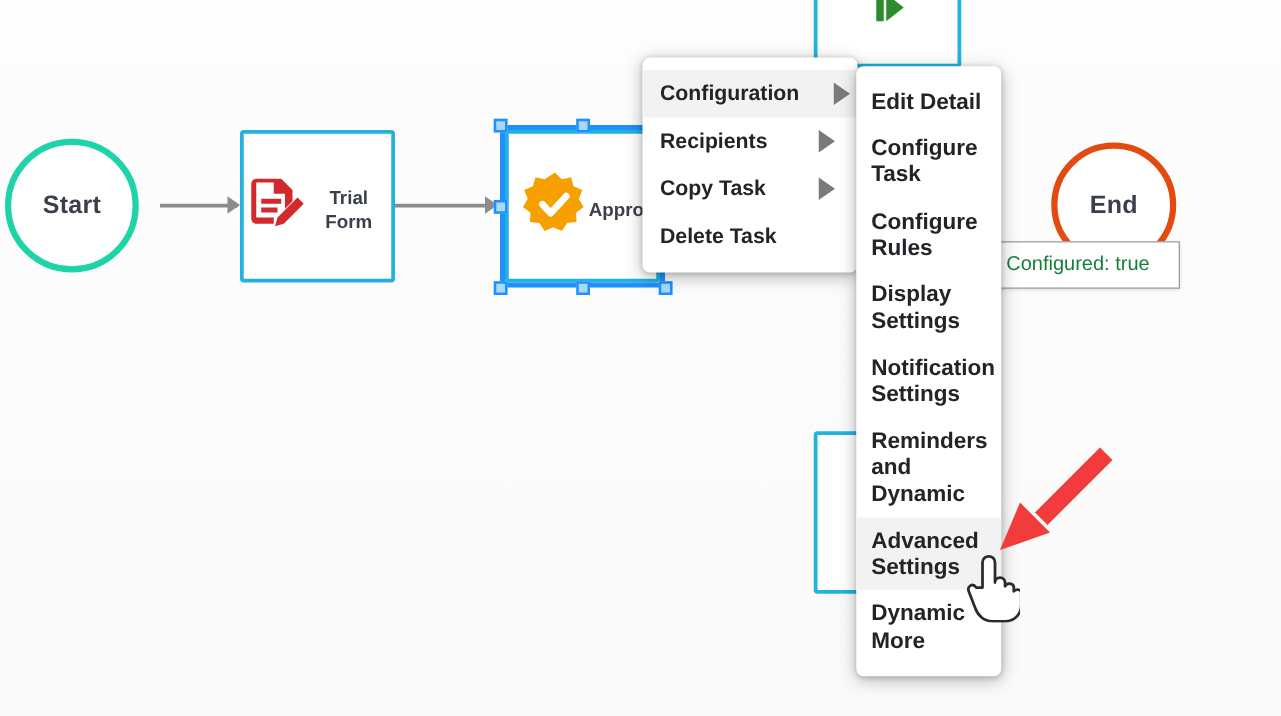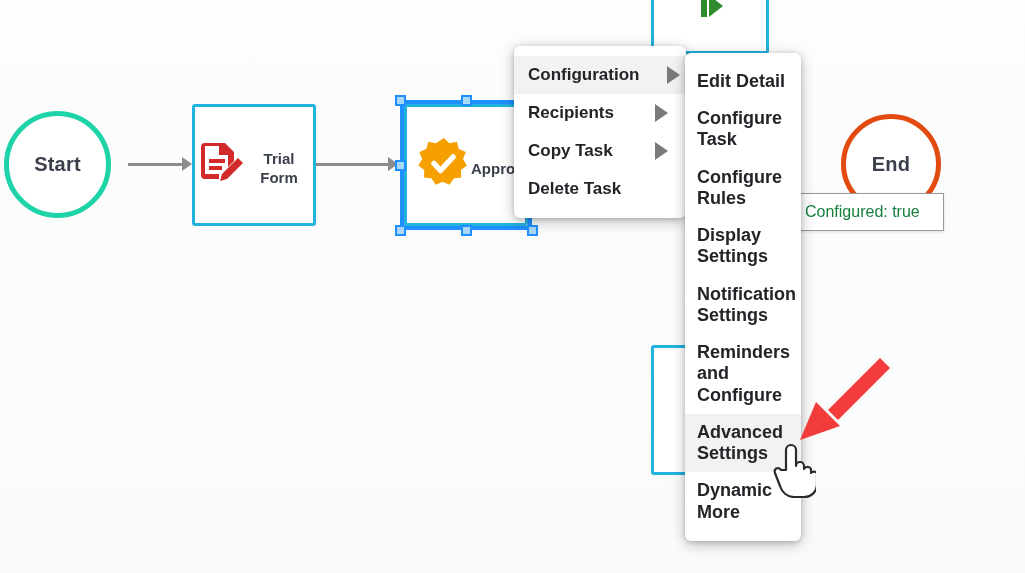--- a/index.html
+++ b/index.html
@@ -245,21 +245,21 @@
       <span>Display
 Settings</span>
     </div>
     <div class="menu-item">
       <span>Notification
 Settings</span>
     </div>
     <div class="menu-item">
       <span>Reminders
 and
-Configure</span>
+Dynamic</span>
     </div>
     <div class="menu-item hl">
       <span>Advanced
 Settings</span>
     </div>
     <div class="menu-item">
       <span>Dynamic
 More</span>
     </div>
   </div>

